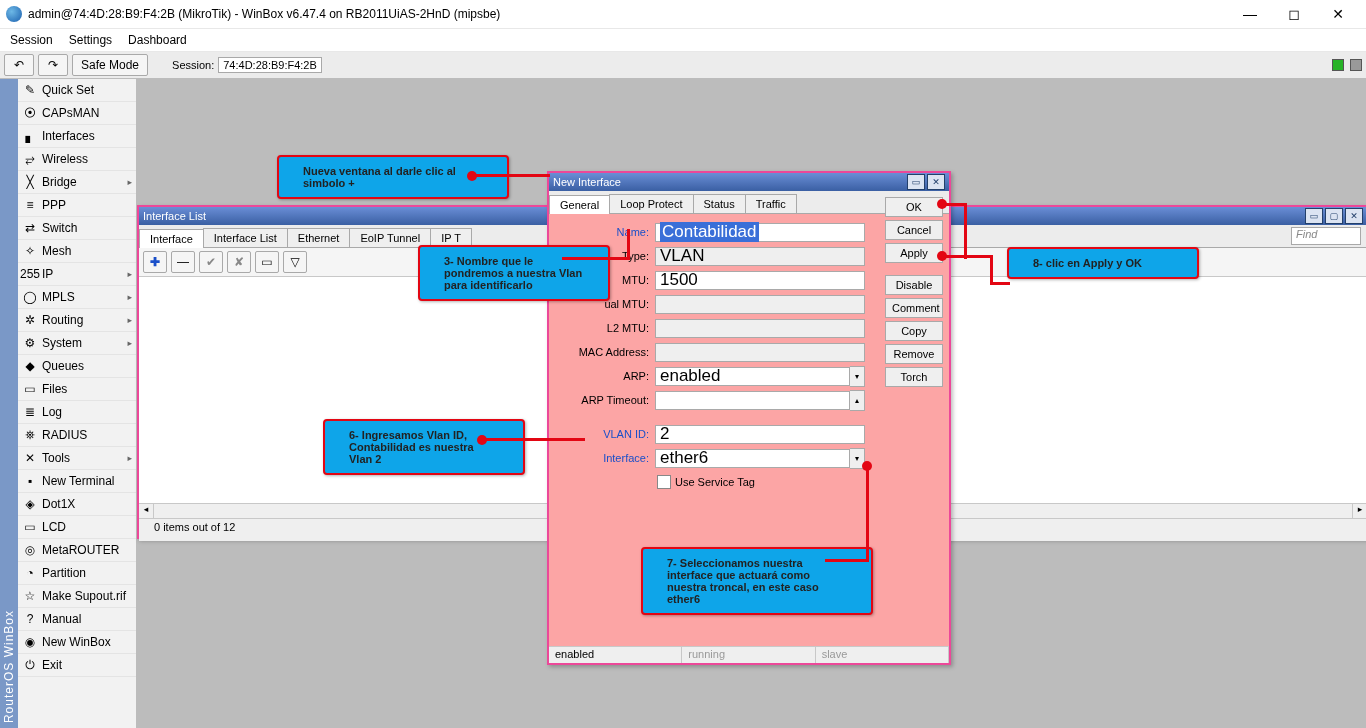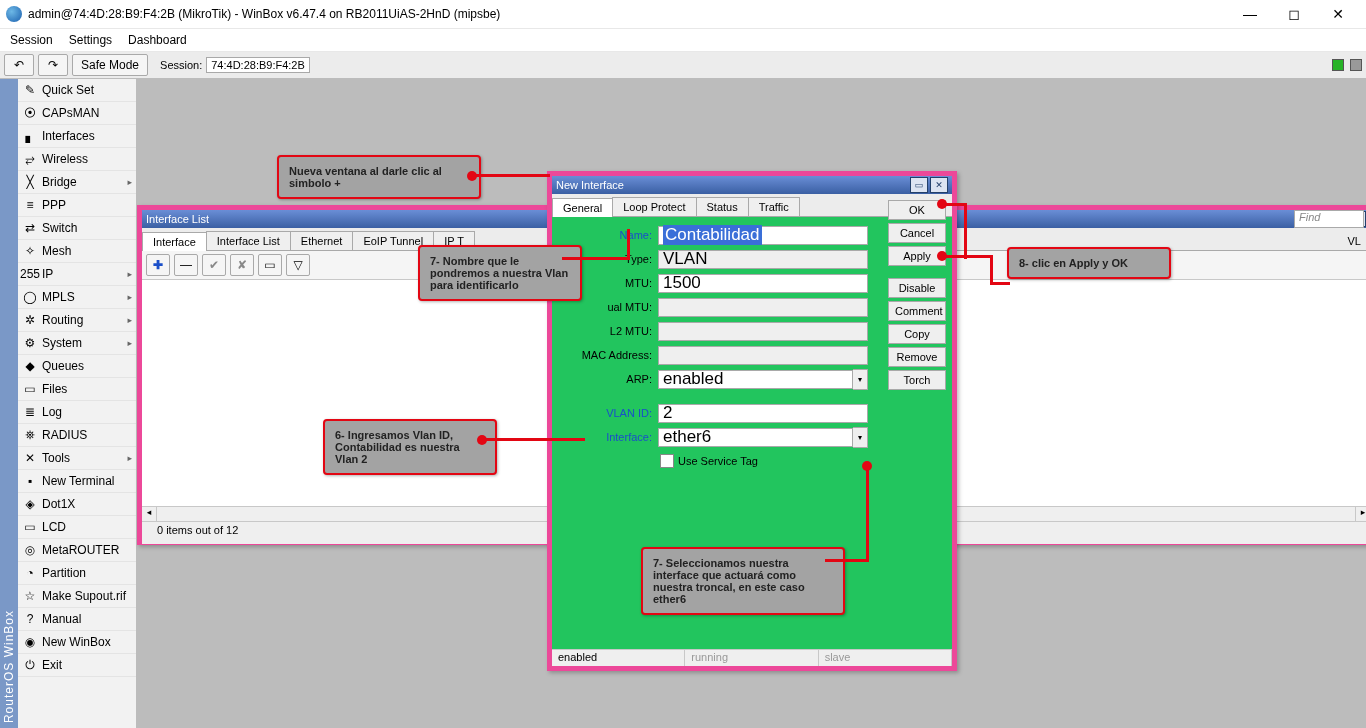--- a/index.html
+++ b/index.html
@@ -4,55 +4,55 @@
 <style>
 html,body{margin:0;padding:0;font-family:Tahoma,Arial,sans-serif;font-size:11px;color:#000;background:#fff;height:728px;width:1366px;overflow:hidden}
 .titlebar{height:28px;display:flex;align-items:center;padding:0 6px;background:#fff;border-bottom:1px solid #e8e8e8}
 .titlebar .app-icon{width:16px;height:16px;border-radius:50%;background:radial-gradient(circle at 35% 35%,#6db8e6,#1a5fae);margin-right:6px}
 .titlebar .title{flex:0 0 auto;font-size:12px}
 .titlebar .spacer{flex:1}
 .win-ctrl{width:44px;height:28px;display:flex;align-items:center;justify-content:center;font-size:14px;font-family:Arial}
 .menubar{height:22px;display:flex;align-items:center;gap:16px;padding:0 10px;background:#fff;border-bottom:1px solid #e8e8e8;font-size:12px}
 .toolbar{height:26px;display:flex;align-items:center;padding:0 4px;background:#ececec;border-bottom:1px solid #bcbcbc;gap:4px}
 .tbtn{height:20px;min-width:20px;padding:0 4px;background:#f5f5f5;border:1px solid #a9a9a9;border-radius:2px;display:flex;align-items:center;justify-content:center;font-size:12px}
-.toolbar .sess-label{margin-left:8px}
+.toolbar .sess-label{margin-left:20px}
 .toolbar .sess-val{background:#fff;border:1px solid #a9a9a9;padding:1px 4px}
 .toolbar .spacer{flex:1}
 .led{width:10px;height:10px;border:1px solid #555}
 .led.green{background:#27b327}
 .led.gray{background:#999}
 .main{display:flex;height:652px}
 .sidestrip{width:18px;background:#7a98c7;display:flex;align-items:flex-end;justify-content:center}
 .sidestrip span{writing-mode:vertical-rl;transform:rotate(180deg);color:#fff;font-size:12px;padding:8px 0;letter-spacing:1px}
 .navcol{width:118px;background:#f2f2f2;border-right:1px solid #bcbcbc;overflow:hidden}
 .nav-item{height:22px;display:flex;align-items:center;padding:0 4px;border-bottom:1px solid #e4e4e4;gap:4px;font-size:12px}
 .nav-item .ic{width:16px;height:16px;display:flex;align-items:center;justify-content:center;font-size:12px}
 .nav-item .arr{margin-left:auto;font-size:9px;color:#666}
 .workarea{flex:1;background:#bcbcbc;position:relative}
-.win{position:absolute;background:#22c55e;border:5px solid #ec4899;box-shadow:2px 2px 4px rgba(0,0,0,.25)}
+.win{position:absolute;background:#fca5a5;border:2px solid #ec4899;box-shadow:2px 2px 4px rgba(0,0,0,.25)}
 .win-title{height:18px;background:linear-gradient(#6a8ed6,#3a5fa3);color:#fff;display:flex;align-items:center;padding:0 4px;font-size:11px}
 .win-title .spacer{flex:1}
 .win-title .wtb{width:16px;height:14px;background:#dce4f2;border:1px solid #23406b;margin-left:2px;display:flex;align-items:center;justify-content:center;color:#23406b;font-size:9px;line-height:1}
 .tabs{height:22px;display:flex;align-items:flex-end;border-bottom:1px solid #a9a9a9;background:#ececec}
 .tab{padding:3px 10px;border:1px solid #a9a9a9;border-bottom:none;background:#efefef;margin-right:-1px;font-size:11px}
 .tab.active{background:#fff;position:relative;top:1px}
 .il-tool{height:24px;display:flex;align-items:center;gap:4px;padding:2px 4px;background:#f5f5f5;border-bottom:1px solid #c8c8c8}
 .il-tool .tbtn{width:22px;height:20px;padding:0}
 .il-head{height:18px;display:flex;background:#efefef;border-bottom:1px solid #c8c8c8;font-size:11px}
 .il-head .col{border-right:1px solid #c8c8c8;padding:2px 6px}
 .il-body{background:#fff;height:200px;position:relative}
 .il-status{height:18px;background:#efefef;border-top:1px solid #c8c8c8;padding:2px 15px;font-size:11px}
-.find{position:absolute;right:6px;top:0;width:60px;height:16px;border:1px solid #a9a9a9;background:#fff;color:#888;font-style:italic;padding:0 4px;font-size:11px}
+.find{position:absolute;right:6px;top:20px;width:60px;height:16px;border:1px solid #a9a9a9;background:#fff;color:#888;font-style:italic;padding:0 4px;font-size:11px}
 .form-row{display:flex;align-items:center;height:24px;padding:0 10px}
 .form-row label{width:90px;text-align:right;margin-right:6px;font-size:11px}
 .form-row .inp{flex:1;height:17px;border:1px solid #a9a9a9;background:#fff;padding:0 4px;font-size:17px;display:flex;align-items:center}
 .form-row .dd{width:14px;height:19px;border:1px solid #a9a9a9;border-left:none;background:#efefef;display:flex;align-items:center;justify-content:center;font-size:8px}
 .btncol{position:absolute;right:6px;top:24px;width:58px;display:flex;flex-direction:column;gap:3px}
 .btncol button{height:20px;border:1px solid #a9a9a9;background:#efefef;font-size:11px;font-family:Liberation Sans, sans-serif}
-.callout{position:absolute;background:#a3a3a3;border:2px solid #e30613;border-radius:4px;padding:8px 10px;font-size:11px;font-weight:bold;color:#222;box-shadow:1px 1px 3px rgba(0,0,0,.3)}
+.callout{position:absolute;background:#0ea5e9;border:2px solid #e30613;border-radius:4px;padding:8px 24px;font-size:11px;font-weight:bold;color:#222;box-shadow:1px 1px 3px rgba(0,0,0,.3)}
 .redline{position:absolute;background:#e30613}
 .reddot{position:absolute;width:10px;height:10px;border-radius:50%;background:#e30613}
 .sel{background:#3a6fd8;color:#fff;padding:0 2px}
 .ni-status{height:16px;background:#efefef;border-top:1px solid #c8c8c8;display:flex;font-size:11px}
 .ni-status span{flex:1;padding:1px 6px;border-right:1px solid #c8c8c8}
 .chk{width:12px;height:12px;border:1px solid #888;background:#fff;margin-right:4px;display:inline-block;vertical-align:middle}
 .blue-lbl{color:#1a4fc9}
 </style>
 </head>
 <body>
@@ -276,20 +276,25 @@
           </div>
         <div class="form-row">
             <label>MAC Address:</label>
             <div class="inp" style="background:#efefef"></div>
           </div>
         <div class="form-row">
             <label>ARP:</label>
             <div class="inp">enabled</div>
             <div class="dd">▾</div>
           </div>
+        <div class="form-row">
+            <label>ARP Timeout:</label>
+            <div class="inp"></div>
+            <div class="dd">▴</div>
+          </div>
         <div style="height:10px"></div>
         <div class="form-row">
             <label class="blue-lbl">VLAN ID:</label>
             <div class="inp">2</div>
           </div>
         <div class="form-row">
             <label class="blue-lbl">Interface:</label>
             <div class="inp">ether6</div>
             <div class="dd">▾</div>
           </div>
@@ -315,21 +320,21 @@
         <span>enabled</span>
         <span style="color:#999">running</span>
         <span style="color:#999">slave</span>
       </div>
     </div>
 
     <div class="callout" style="left:140px;top:76px;width:180px">Nueva ventana al darle clic al simbolo +</div>
     <div class="reddot" style="left:330px;top:92px"></div>
     <div class="redline" style="left:338px;top:95px;width:75px;height:3px"></div>
 
-    <div class="callout" style="left:281px;top:166px;width:140px">7- Nombre que le pondremos a nuestra Vlan para identificarlo</div>
+    <div class="callout" style="left:281px;top:166px;width:140px">3- Nombre que le pondremos a nuestra Vlan para identificarlo</div>
     <div class="redline" style="left:425px;top:178px;width:68px;height:3px"></div>
     <div class="redline" style="left:490px;top:150px;width:3px;height:31px"></div>
 
     <div class="callout" style="left:186px;top:340px;width:150px">6- Ingresamos Vlan ID, Contabilidad es nuestra Vlan 2</div>
     <div class="reddot" style="left:340px;top:356px"></div>
     <div class="redline" style="left:348px;top:359px;width:100px;height:3px"></div>
 
     <div class="callout" style="left:504px;top:468px;width:180px">7- Seleccionamos nuestra interface que actuará como nuestra troncal, en este caso ether6</div>
     <div class="redline" style="left:688px;top:480px;width:44px;height:3px"></div>
     <div class="redline" style="left:729px;top:388px;width:3px;height:95px"></div>

